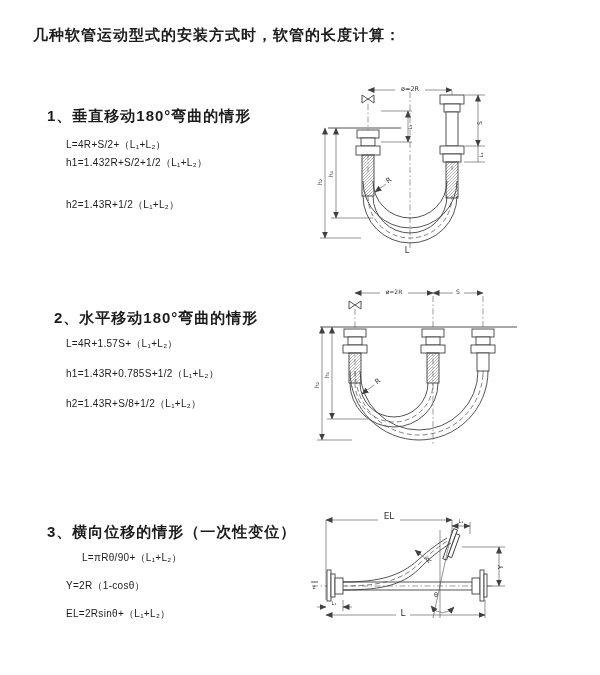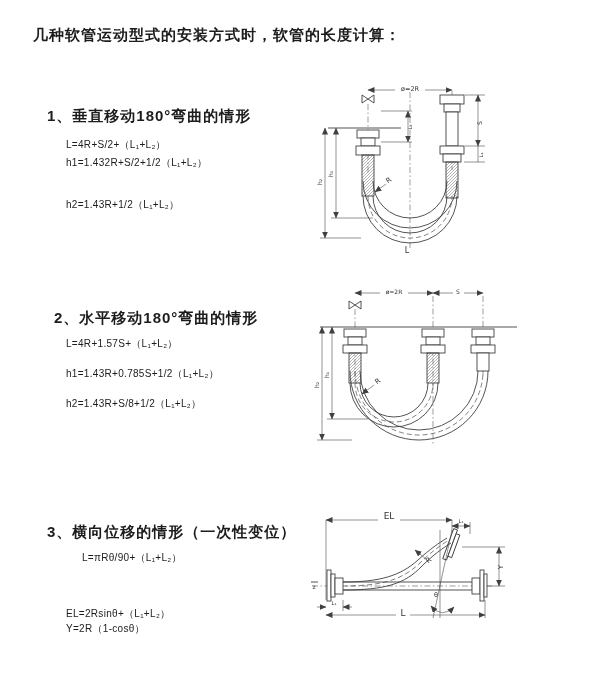--- a/index.html
+++ b/index.html
@@ -13,21 +13,21 @@
   .sec-heading{font-size:15px;font-weight:700;letter-spacing:1px;}
   .formula{font-size:10px;font-weight:400;letter-spacing:.3px;}
   
   #h1x{left:47px;top:107px;text-align:right;}
   #f11{left:66px;top:138px;} #f12{left:66px;top:156px;} #f13{left:66px;top:198px;}
   
   #h2x{left:54px;top:309px;}
   #f21{left:66px;top:337px;} #f22{left:66px;top:367px;} #f23{left:66px;top:397px;}
   
   #h3x{left:47px;top:523px;}
-  #f31{left:82px;top:551px;} #f32{left:66px;top:579px;margin-top:43px;} #f33{left:66px;top:607px;}
+  #f31{left:82px;top:551px;} #f32{left:66px;top:579px;} #f33{left:66px;top:607px;}
   
   #d1{left:315px;top:78px;} #d2{left:312px;top:283px;} #d3{left:300px;top:500px;}
   svg{display:block;}
   svg .ln{stroke:#404040;stroke-width:.9;fill:none;}
   svg .fl{stroke:#404040;stroke-width:.9;fill:#fff;}
   svg .dim{stroke:#4a4a4a;stroke-width:.6;fill:none;}
   svg .cl{stroke:#5a5a5a;stroke-width:.6;fill:none;stroke-dasharray:6 2.5 1.5 2.5;}
   svg .dash{stroke:#4a4a4a;stroke-width:.7;fill:none;stroke-dasharray:5 3;}
   svg text{font-family:"DejaVu Sans","Liberation Sans",sans-serif;fill:#333;}
   .t5{font-size:5px;} .t6{font-size:6px;} .t65{font-size:6.5px;} .t7{font-size:7px;}

